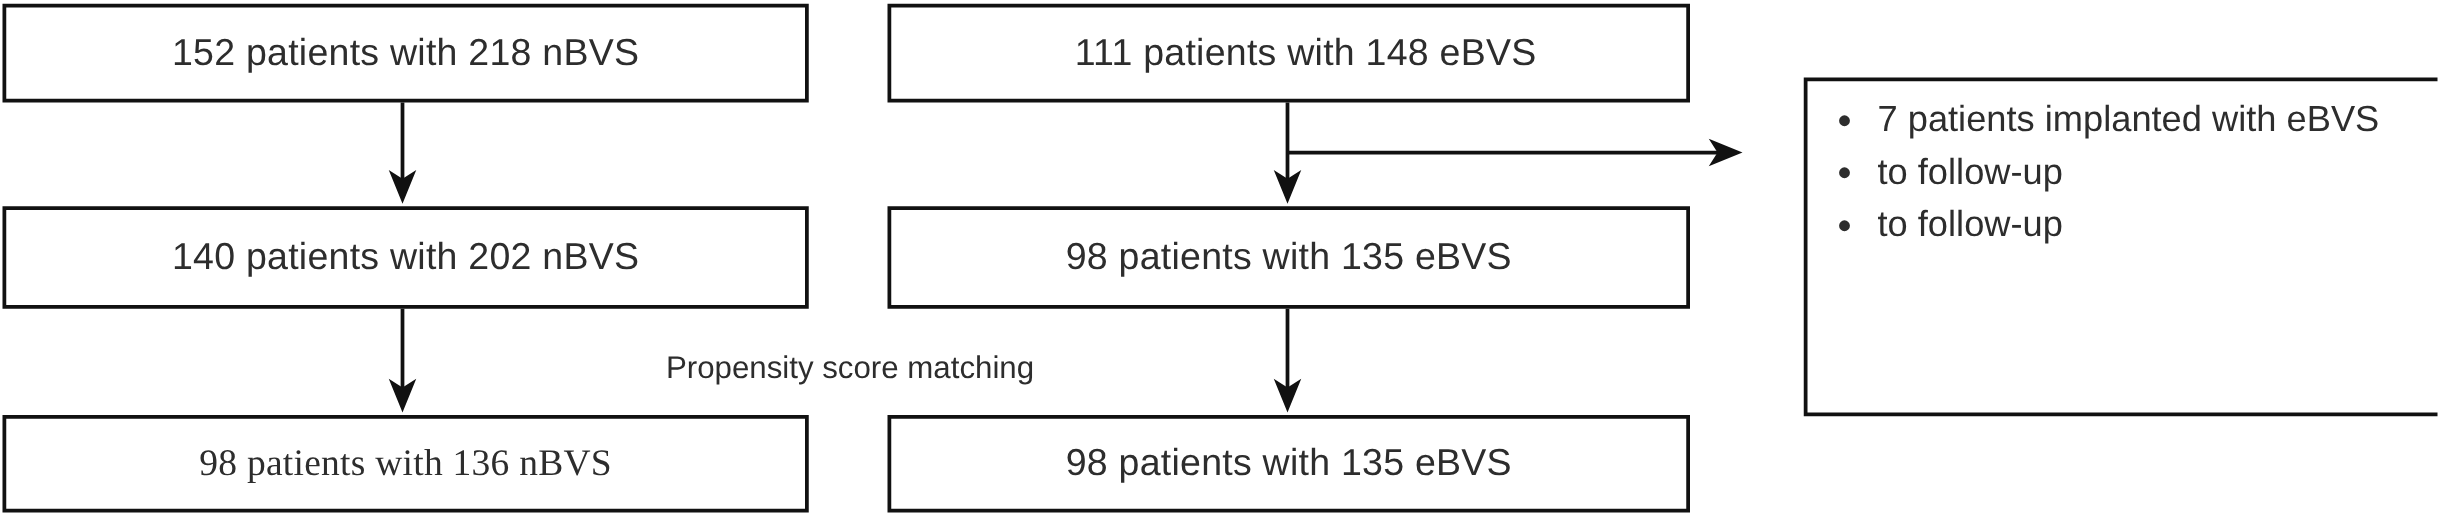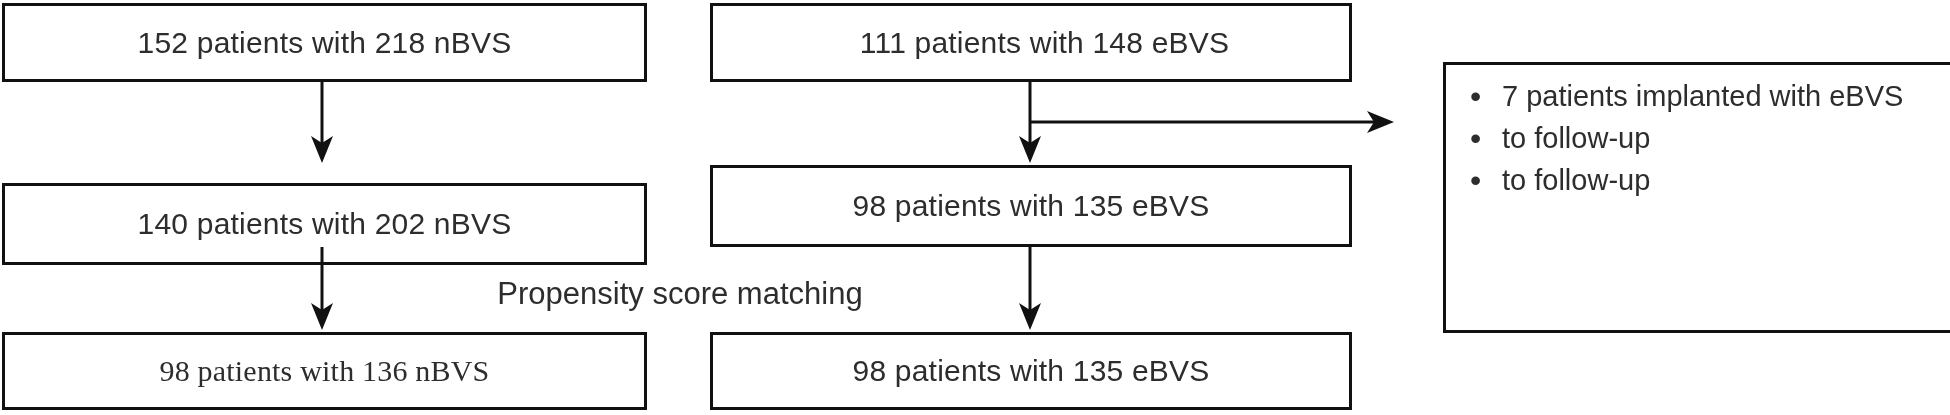--- a/index.html
+++ b/index.html
@@ -27,32 +27,32 @@
     background:var(--bg);
     display:flex;
     align-items:center;
     justify-content:center;
     font-size:30px;
     letter-spacing:0.2px;
     color:var(--text);
   }
   .nbvs-1{left:2px;  top:3px;   width:645px; height:79px;}
   .ebvs-1{left:710px;top:3px;   width:642px; height:79px;padding-left:27px;}
-  .nbvs-2{left:2px;  top:183px; width:645px; height:82px;}
+  .nbvs-2{left:2px;  top:165px; width:645px; height:82px;}
   .ebvs-2{left:710px;top:165px; width:642px; height:82px;}
   .nbvs-3{left:2px;  top:332px; width:645px; height:78px;font-family:Liberation Serif, serif;}
   .ebvs-3{left:710px;top:332px; width:642px; height:78px;}
 
   .annotation{
     position:absolute;
     left:490px;
     top:276px;
     width:380px;
     text-align:center;
-    font-size:31px;
+    font-size:25px;
     line-height:36px;
     color:var(--text);
     white-space:nowrap;
   }
 
   .exclusion-box{
     position:absolute;
     left:1443px;
     top:62px;
     width:524px;

